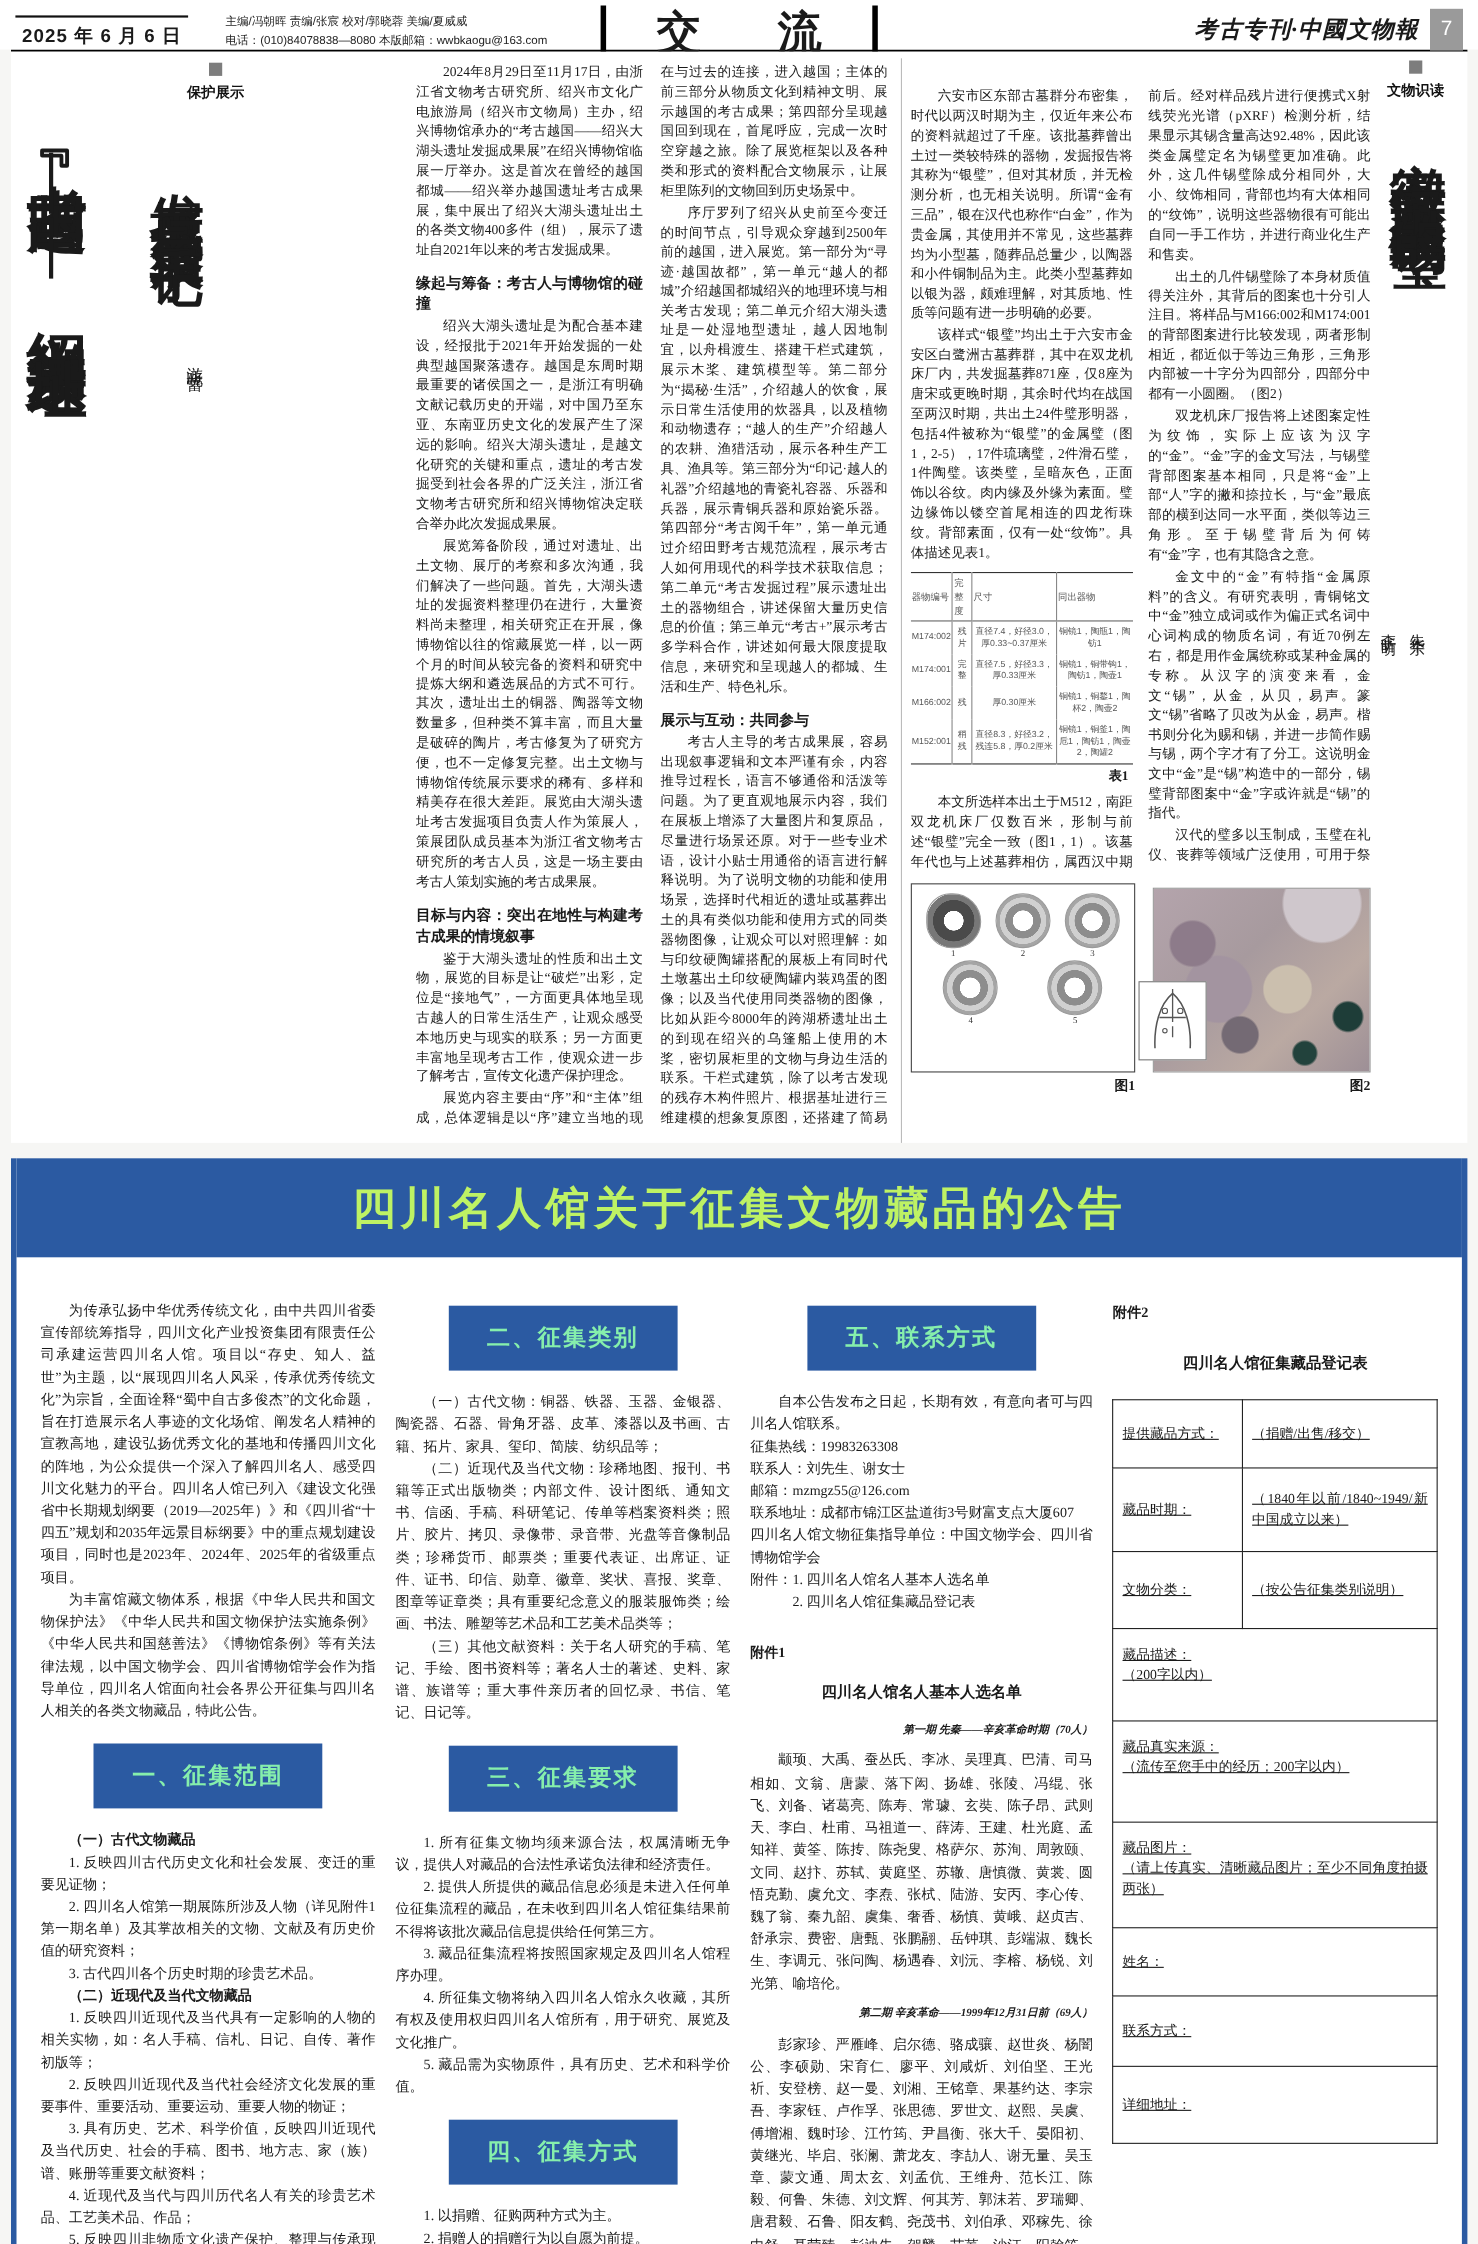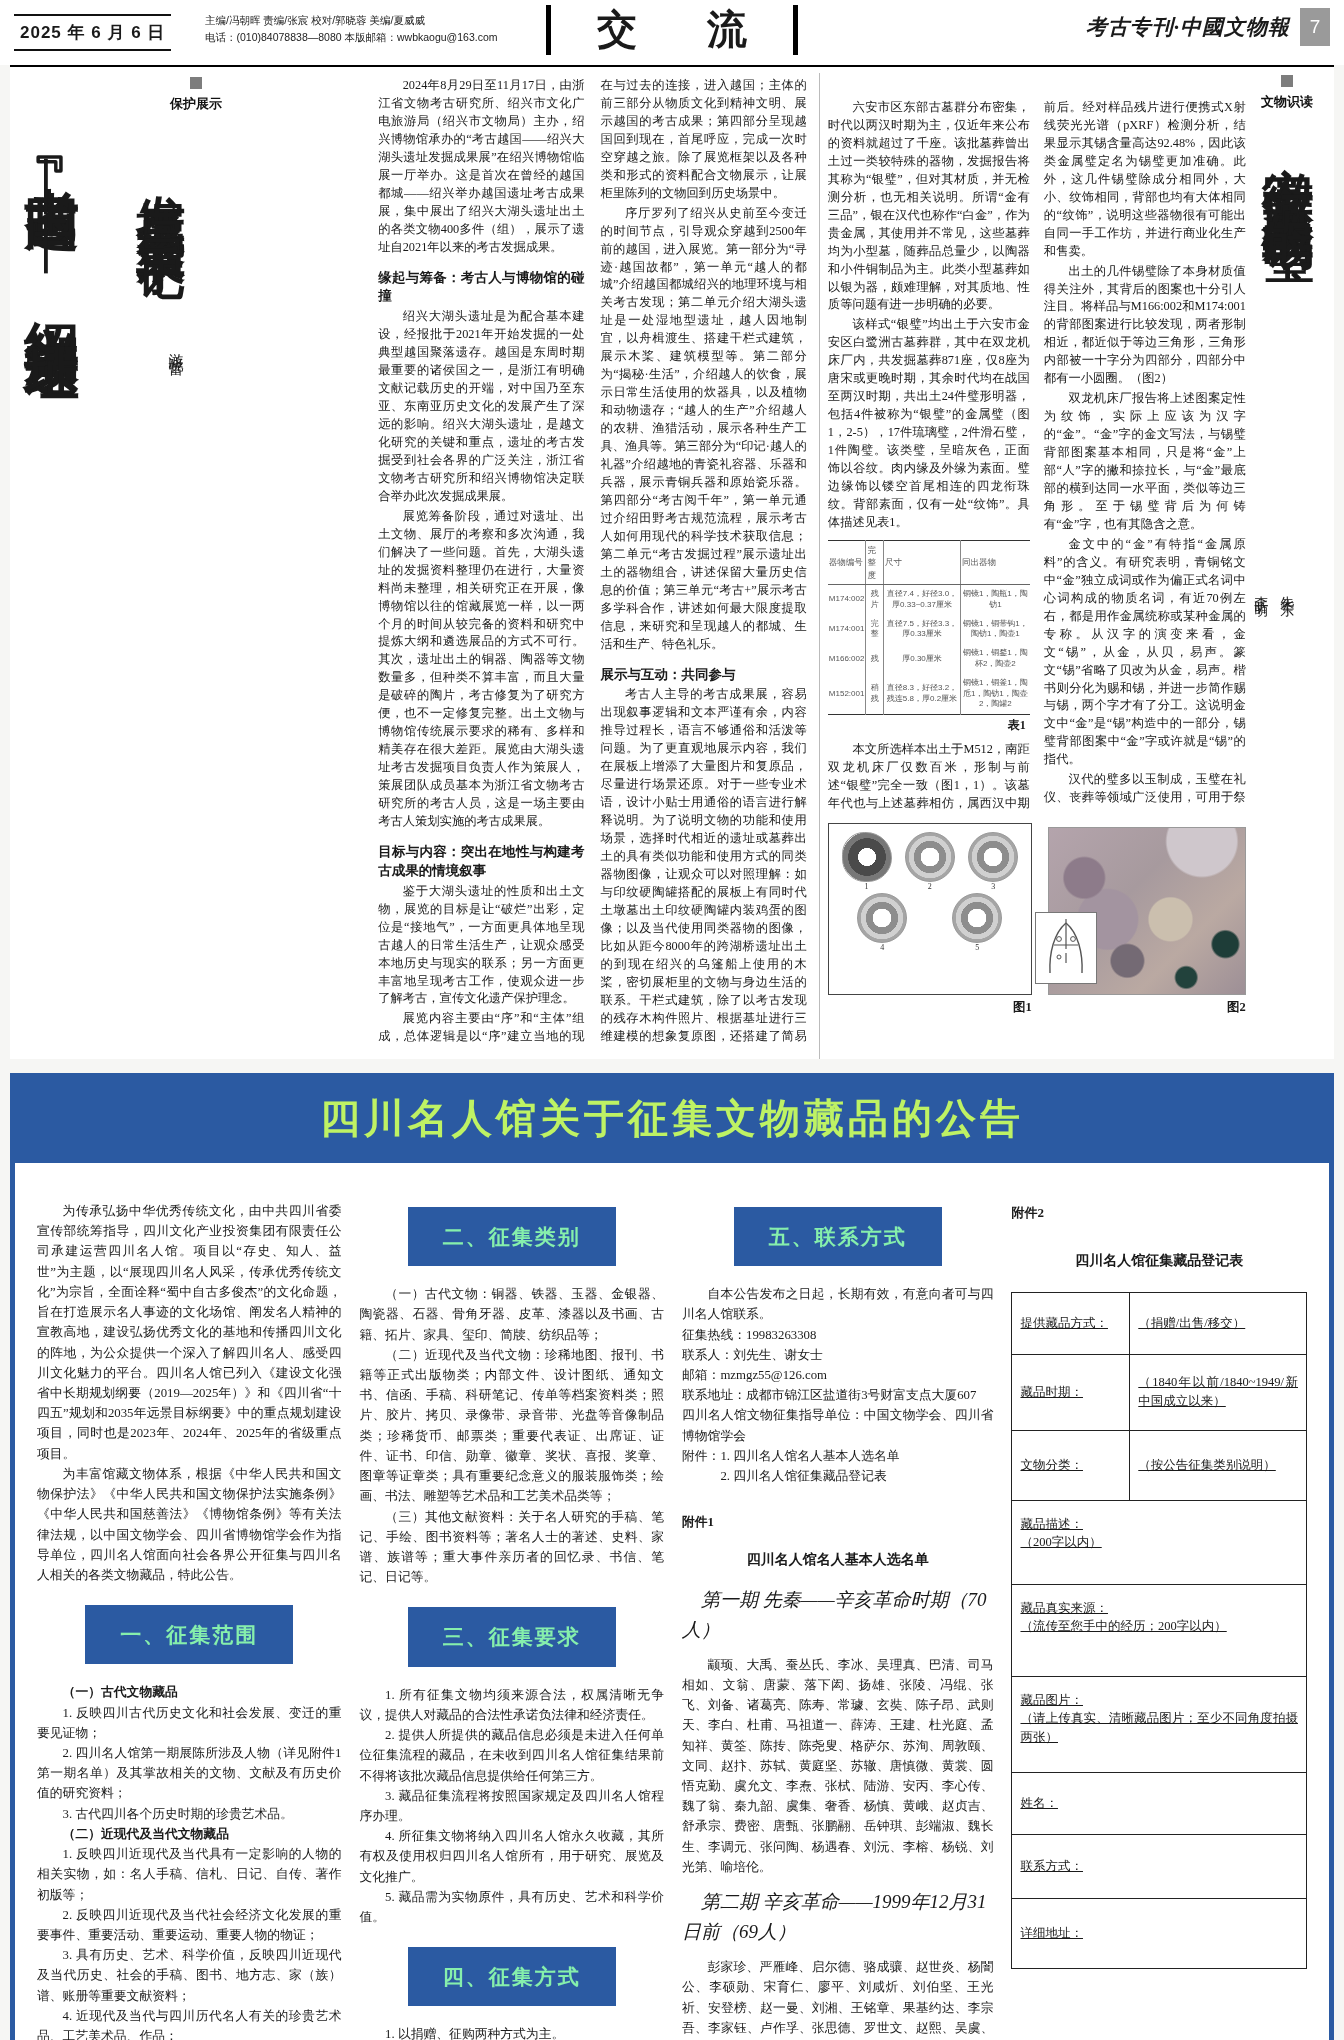--- a/index.html
+++ b/index.html
@@ -1,19 +1,19 @@
 <!DOCTYPE html>
 <html><head>
 <meta charset="utf-8">
 <style>
   * { margin:0; padding:0; box-sizing:border-box; }
   body { width:1344px; height:2040px; background:#f6f6f4; font-family:"Liberation Serif","DejaVu Serif",serif; color:#1a1a1a; overflow:hidden; }
 
   
-  .masthead { position:relative; height:65px; background:#fff; padding:4px 12px 0 12px; }
+  .masthead { position:relative; height:45px; background:#fff; padding:4px 12px 0 12px; }
   .mh-left { position:absolute; left:14px; top:14px; }
   .mh-date { font-family:"Liberation Sans",sans-serif; font-weight:bold; font-size:17px; border-top:2px solid #111; border-bottom:2px solid #111; padding:5px 6px; letter-spacing:1px; }
   .mh-staff { position:absolute; left:205px; top:12px; font-family:"Liberation Sans",sans-serif; font-size:10.5px; line-height:1.6; color:#222; }
   .mh-center { position:absolute; left:50%; top:2px; transform:translateX(-50%); display:flex; align-items:center; gap:16px; }
   .mh-bar { width:5px; height:50px; background:#000; }
   .mh-title { font-size:40px; font-weight:900; letter-spacing:30px; padding-left:30px; font-family:"Liberation Serif",serif; }
   .mh-right { position:absolute; right:14px; top:8px; display:flex; align-items:center; gap:10px; }
   .mh-edition { font-size:21px; font-weight:bold; font-style:italic; letter-spacing:1px; }
   .mh-pageno { width:30px; height:38px; background:#9a9a9a; color:#fff; font-family:"Liberation Sans",sans-serif; font-size:19px; display:flex; align-items:center; justify-content:center; }
   .mh-rule { border-top:2px solid #000; margin:0 10px; }
@@ -82,21 +82,21 @@
   .ann-col p { text-indent:2em; }
   .c1 { width:305px; } .c2 { width:305px; } .c3 { width:312px; } .c4 { width:296px; }
   .blue-h { display:block; width:208px; margin:20px auto 18px auto; background:#2b5aa2; color:#86efac; text-align:center; font-family:"Liberation Sans",sans-serif; font-weight:bold; font-size:21px; padding:13px 0; letter-spacing:2px; }
   .c2 .blue-h:first-child { margin-top:6px; }
   .c3 .blue-h:first-child { margin-top:6px; }
   .ann-item { text-indent:2em; }
   .ann-cat { text-indent:2em; font-weight:bold; }
   .contact-line { text-indent:0; }
   .attach-label { font-weight:bold; margin-top:26px; }
   .list-title { text-align:center; font-weight:bold; font-size:14px; margin:16px 0 14px 0; }
-  .period { font-style:italic; font-weight:normal; text-align:left; margin:10px 0 10px 0; text-indent:1em; font-size:19px; }
+  .period { font-style:italic; font-weight:bold; text-align:right; margin:10px 0 10px 0; text-indent:1em; font-size:10px; }
   .names { text-indent:2em; }
 
   .c4-label { font-weight:bold; font-size:13px; margin:2px 0 26px 0; }
   .form-title { text-align:center; font-weight:bold; font-size:14px; margin-bottom:20px; }
   .form { width:100%; border-collapse:collapse; }
   .form td { border:1.5px solid #222; font-size:12.5px; padding:6px 8px; vertical-align:middle; line-height:1.5;text-decoration:underline; }
   .form .lbl { width:40%; }
   .fr1 td { height:62px; } .fr2 td { height:76px; } .fr3 td { height:70px; }
   .fr4 td { height:84px; vertical-align:top; padding-top:14px; }
   .fr5 td { height:92px; vertical-align:top; padding-top:14px; }

